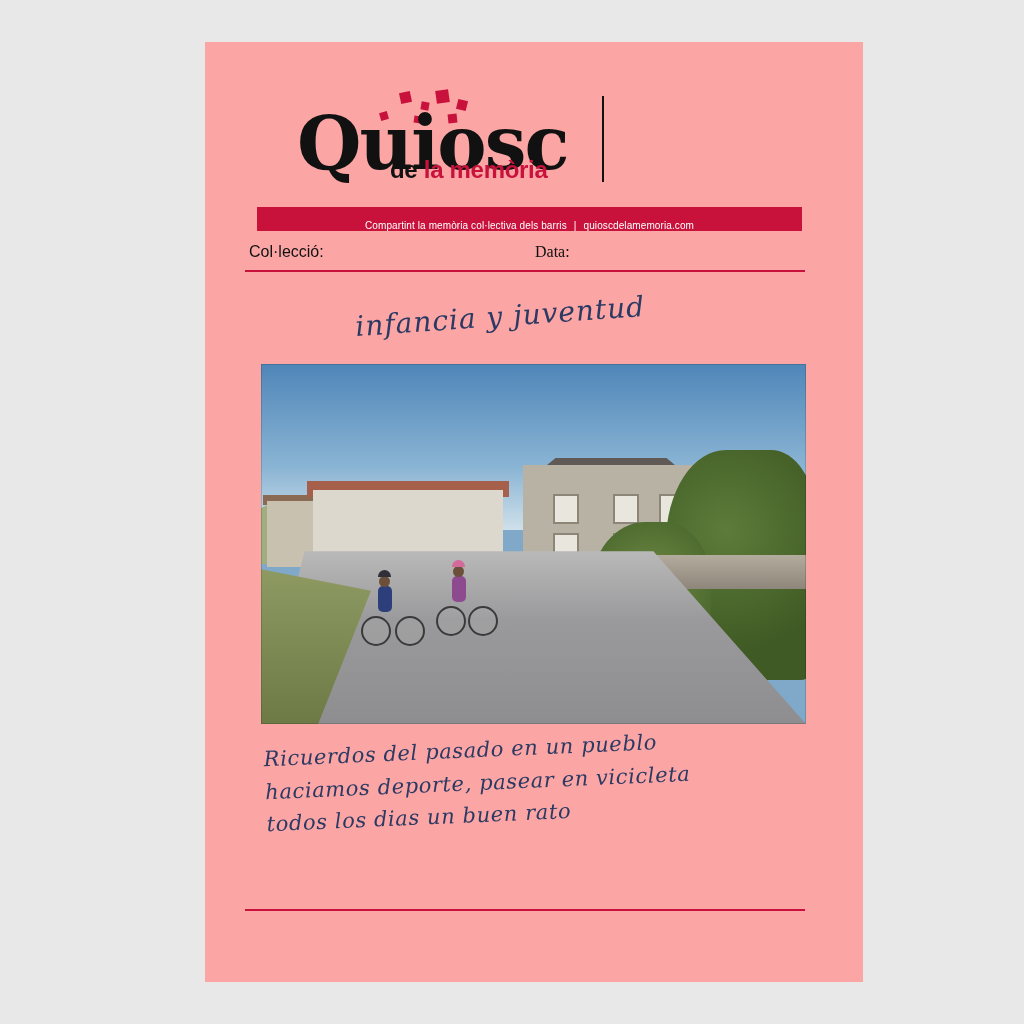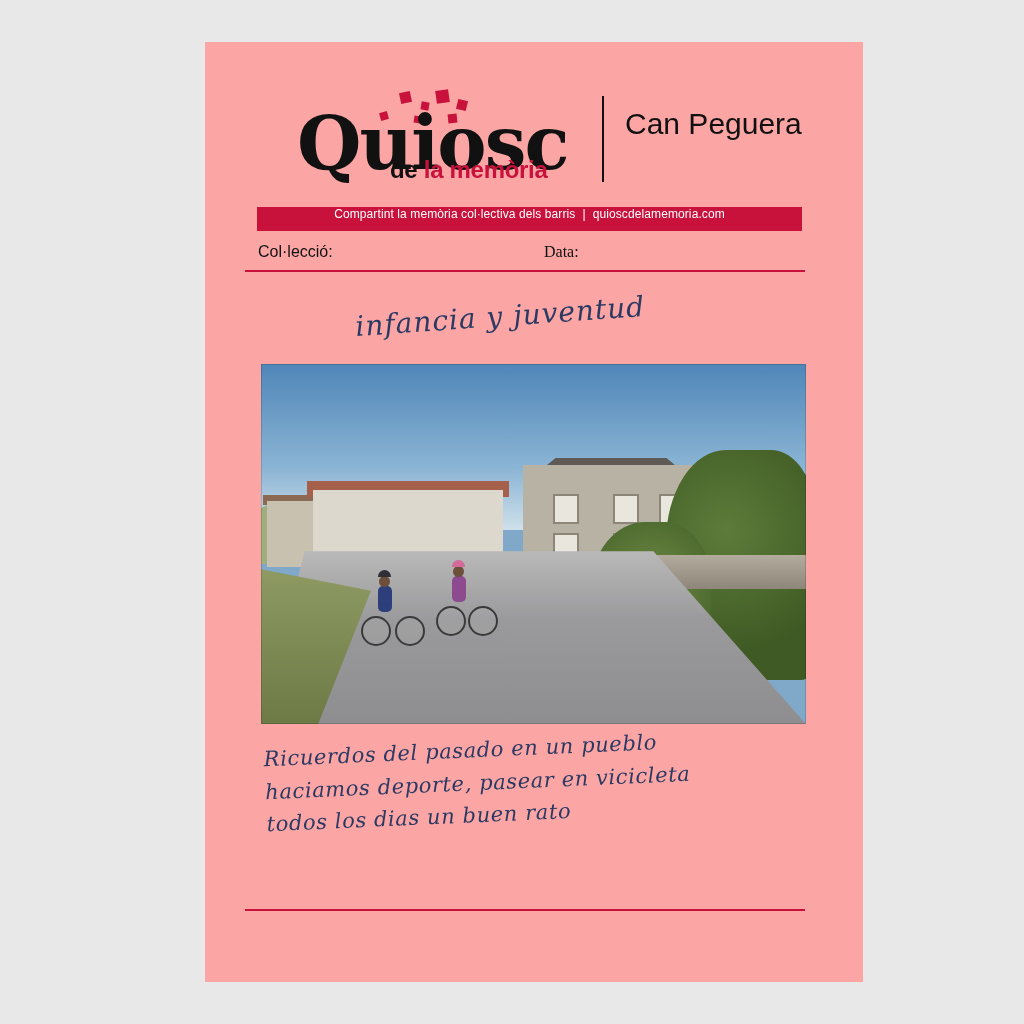--- a/index.html
+++ b/index.html
@@ -96,42 +96,41 @@
   }
   
   .redbar {
     position: absolute;
     left: 52px;
     top: 165px;
     width: 545px;
     height: 24px;
     background: #c8123c;
     color: #ffffff;
-    font-size: 12px;
+    font-size: 10px;
     display: flex;
-    align-items: flex-start;
+    align-items: flex-end;
     justify-content: center;
     letter-spacing: 0.1px;
   }
   .redbar .sep { margin: 0 7px; }
   .redbar .site { font-weight: normal; }
   
   .form-row {
     position: absolute;
     left: 40px;
     top: 198px;
     width: 560px;
     height: 32px;
   }
   .form-label {
     position: absolute;
     font-size: 16px;
     color: #111111;
     top: 3px;
-    margin-left: 9px;
   }
   .lbl-collection { left: 4px; }
   .lbl-date { left: 290px; font-family: Liberation Serif, serif; }
   .rule {
     position: absolute;
     left: 40px;
     width: 560px;
     height: 2px;
     background: #c8123c;
   }
@@ -308,21 +307,20 @@
       <div class="quiosc-word">Quiosc</div>
       <div class="memoria-line">
         <span class="memoria-de">de</span>
         <span class="memoria-rest">la memòria</span>
       </div>
     </div>
 
     <div class="divider-vert"></div>
 
     <div class="barri-names">
-      <div>Can Peguera</div>
     </div>
   </div>
 
   <div class="redbar">
     <span>Compartint la memòria col·lectiva dels barris</span>
     <span class="sep">|</span>
     <span class="site">quioscdelamemoria.com</span>
   </div>
 
   <div class="form-row">

